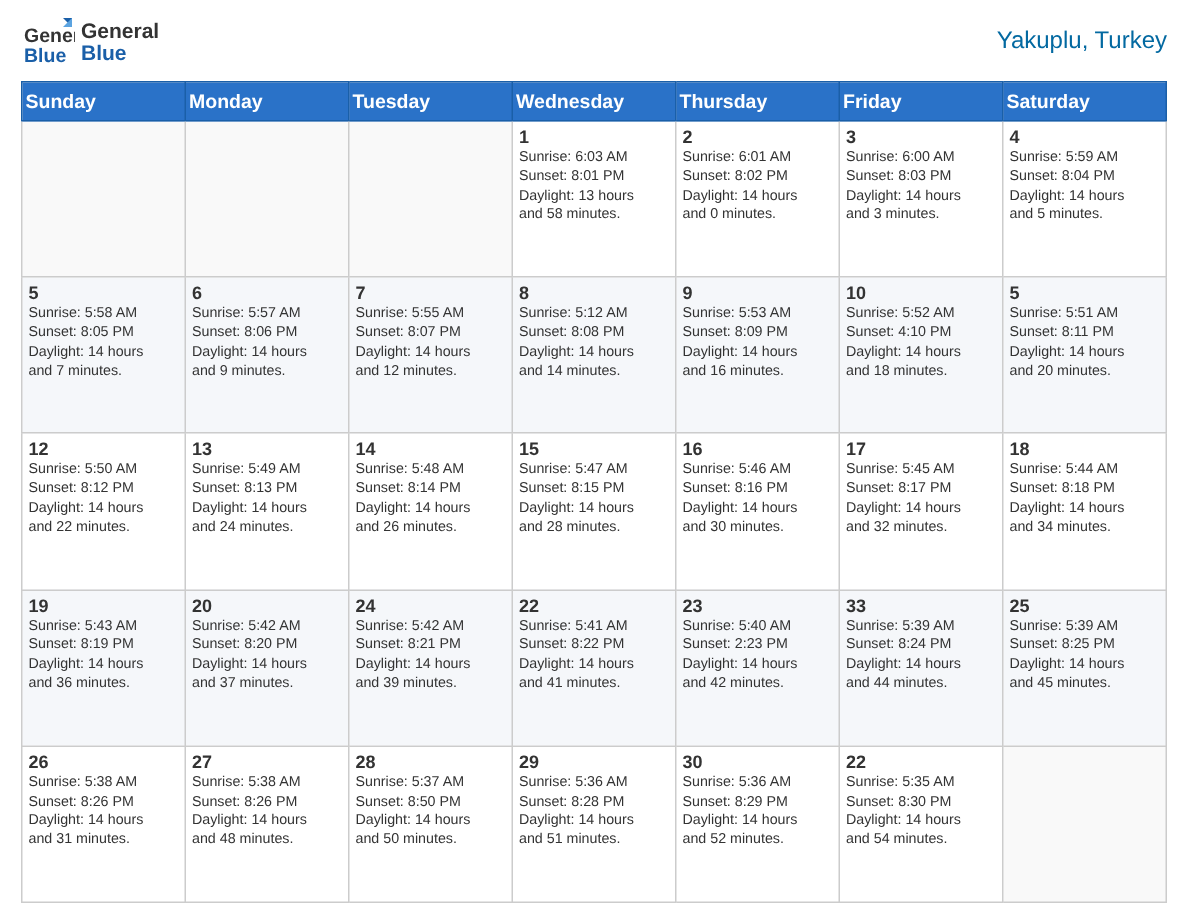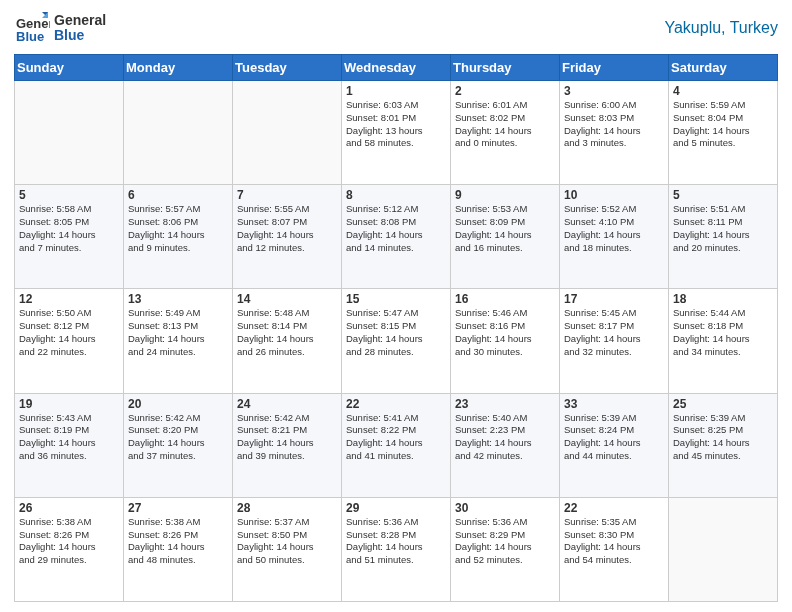--- a/index.html
+++ b/index.html
@@ -308,21 +308,21 @@
             <div class="cell-text">Daylight: 14 hours</div>
             <div class="cell-text">and 45 minutes.</div>
           </td>
         </tr>
         <tr>
           <td>
             <div class="day-num">26</div>
             <div class="cell-text">Sunrise: 5:38 AM</div>
             <div class="cell-text">Sunset: 8:26 PM</div>
             <div class="cell-text">Daylight: 14 hours</div>
-            <div class="cell-text">and 29 minutes.</div>
+            <div class="cell-text">and 31 minutes.</div>
           </td>
           <td>
             <div class="day-num">27</div>
             <div class="cell-text">Sunrise: 5:38 AM</div>
             <div class="cell-text">Sunset: 8:26 PM</div>
             <div class="cell-text">Daylight: 14 hours</div>
             <div class="cell-text">and 48 minutes.</div>
           </td>
           <td>
             <div class="day-num">28</div>

